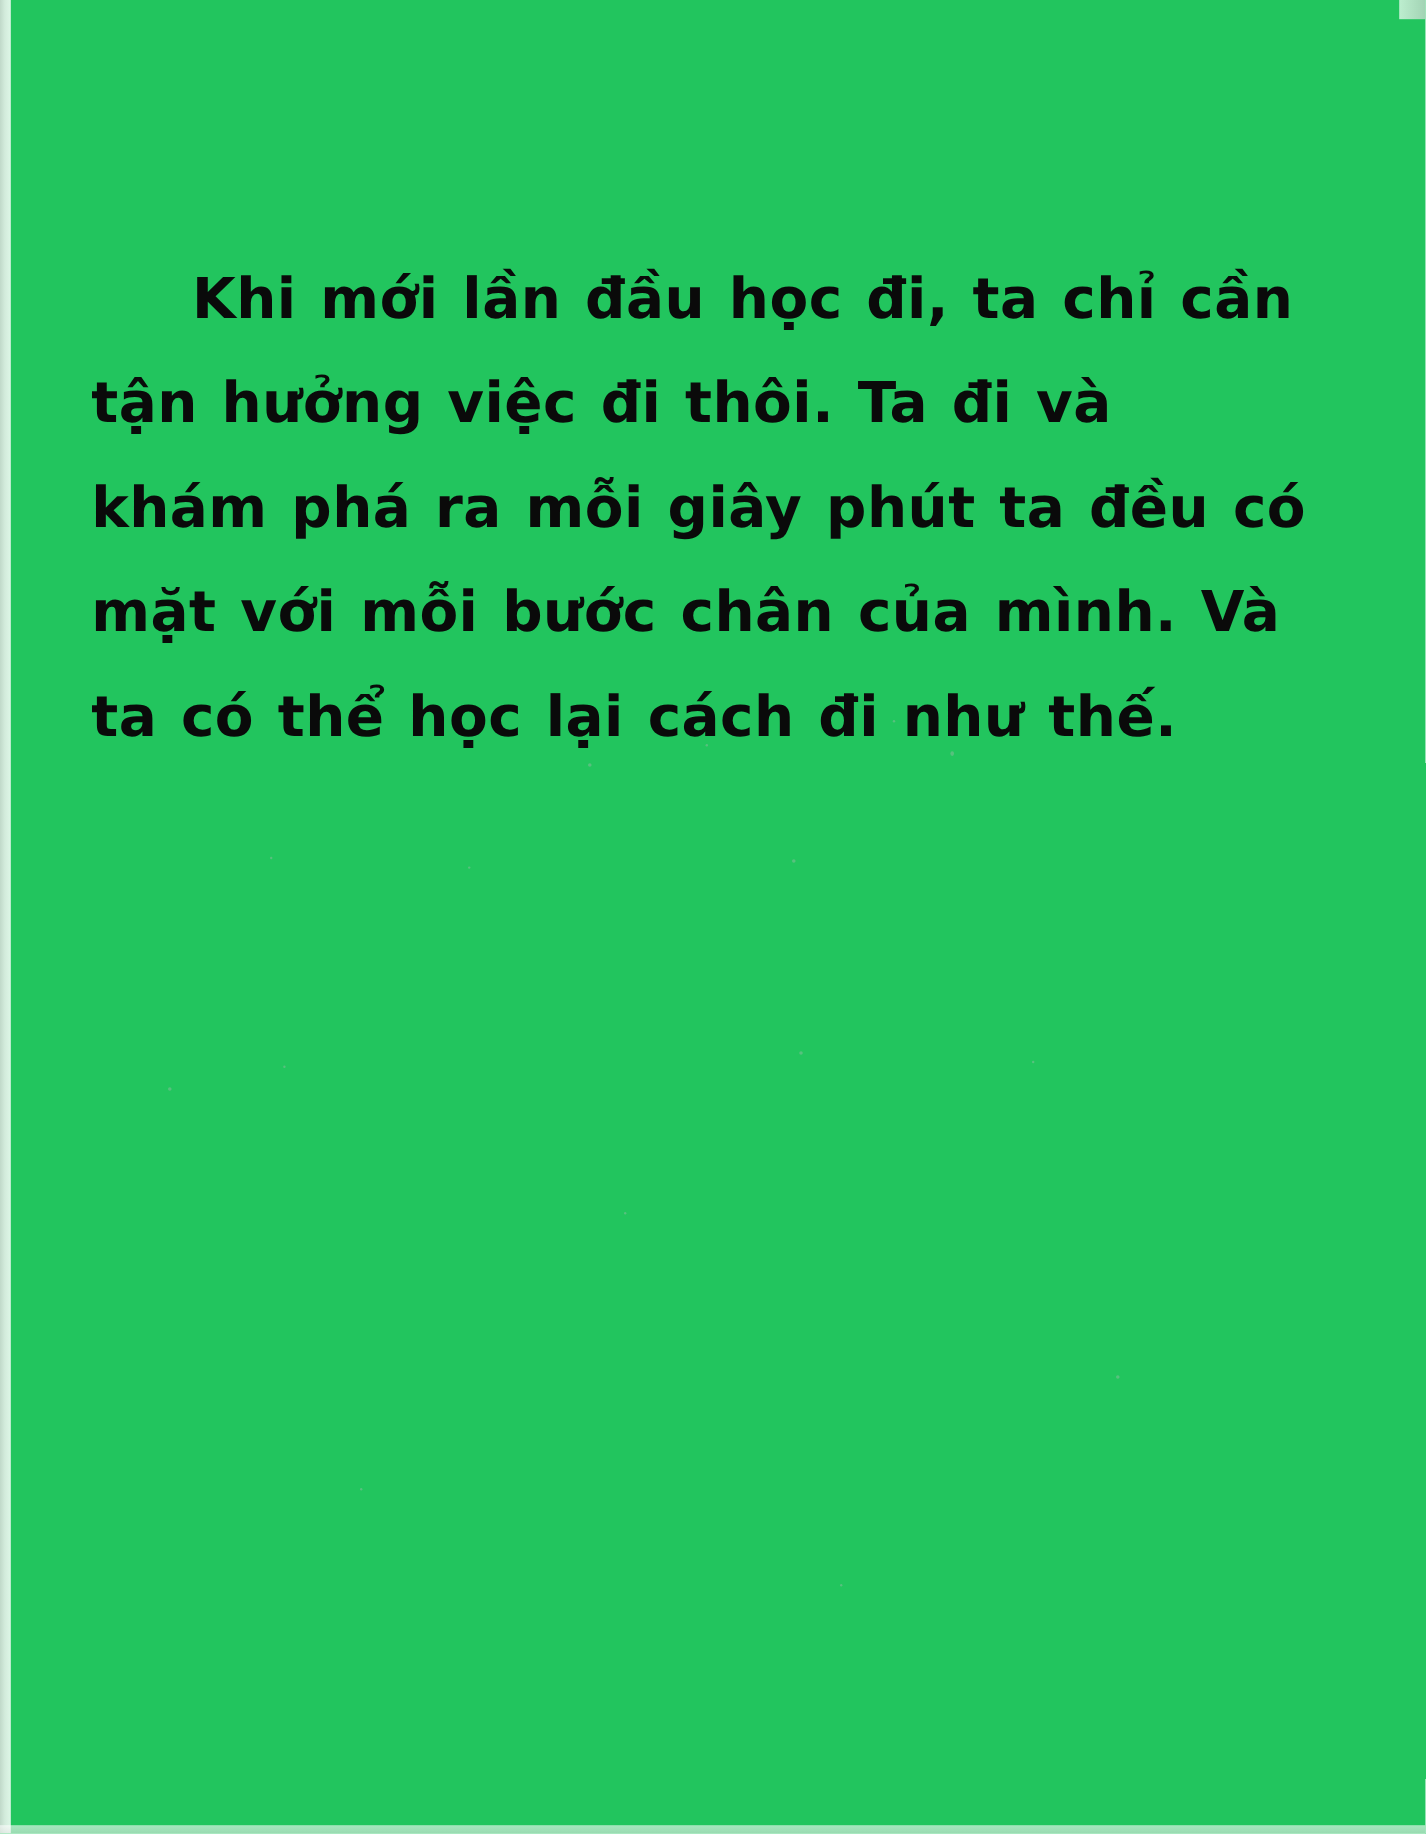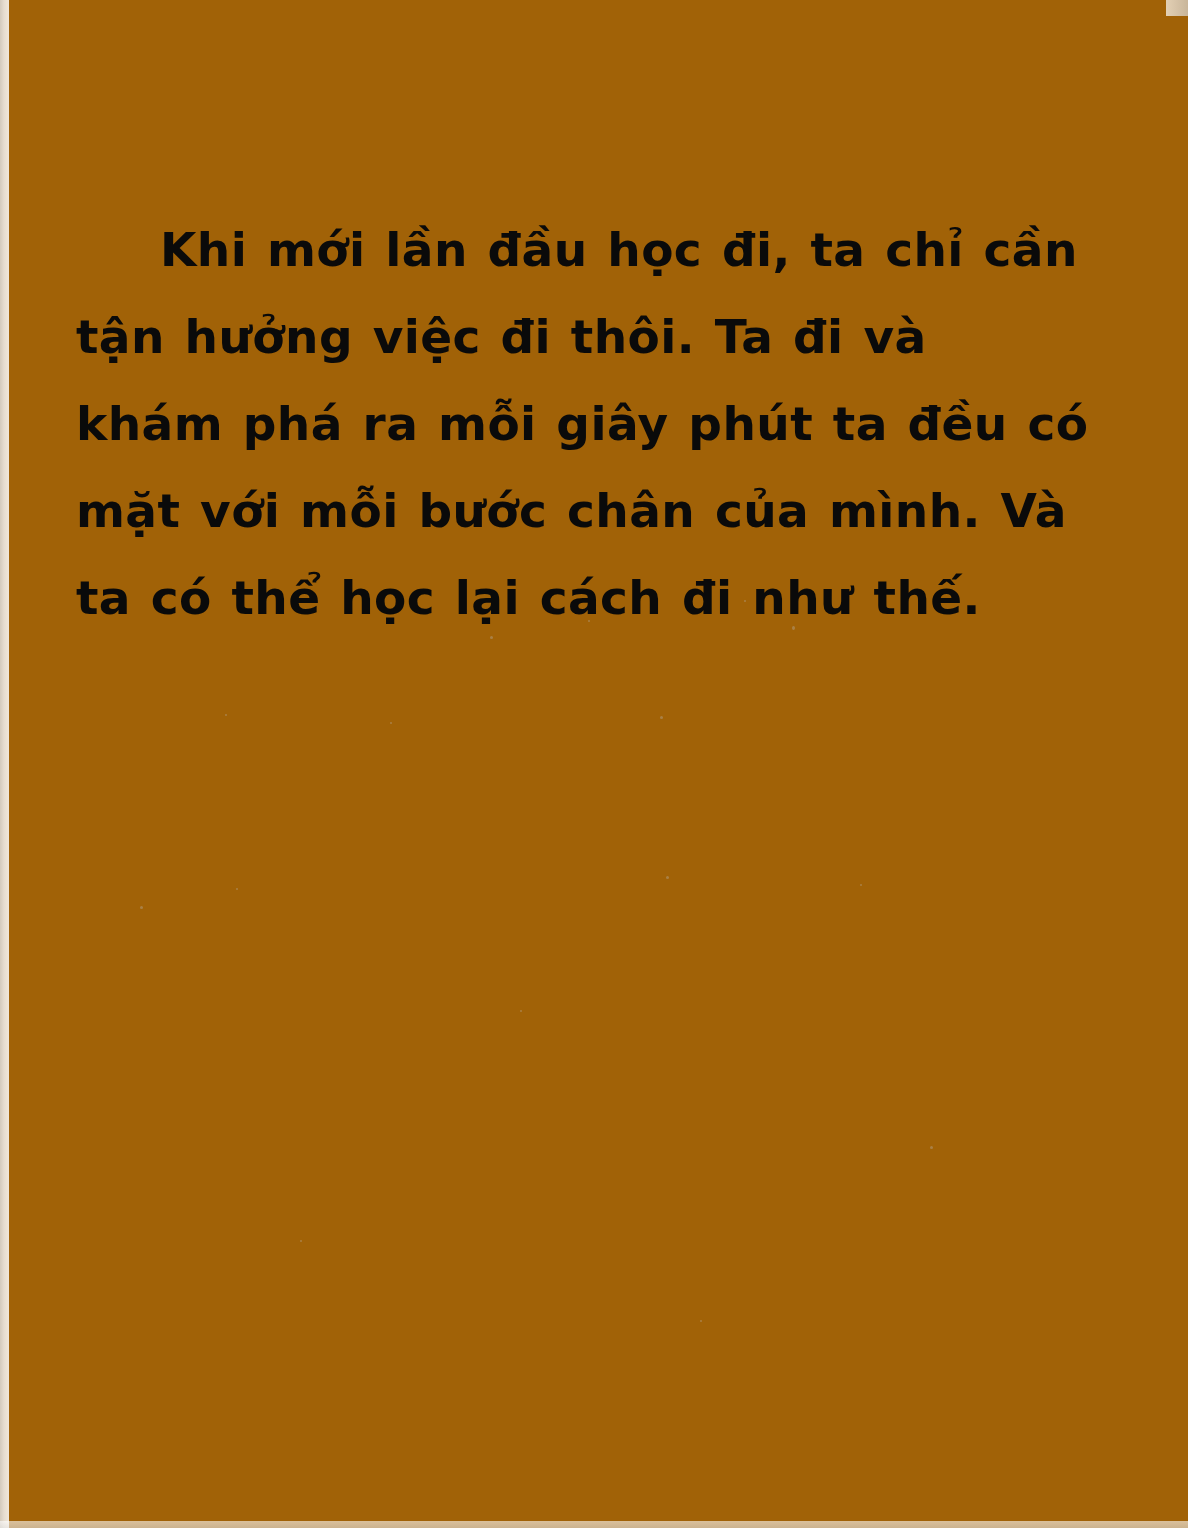--- a/index.html
+++ b/index.html
@@ -5,21 +5,21 @@
   html, body {
     margin: 0;
     padding: 0;
     background: #ffffff;
   }
 
   .page {
     position: relative;
     width: 1188px;
     height: 1528px;
-    background: #a16207;
+    background: #22c55e;
     overflow: hidden;
     
     box-sizing: border-box;
   }
 
   
   .scan-edge-left {
     position: absolute;
     top: 0;
     left: 0;

